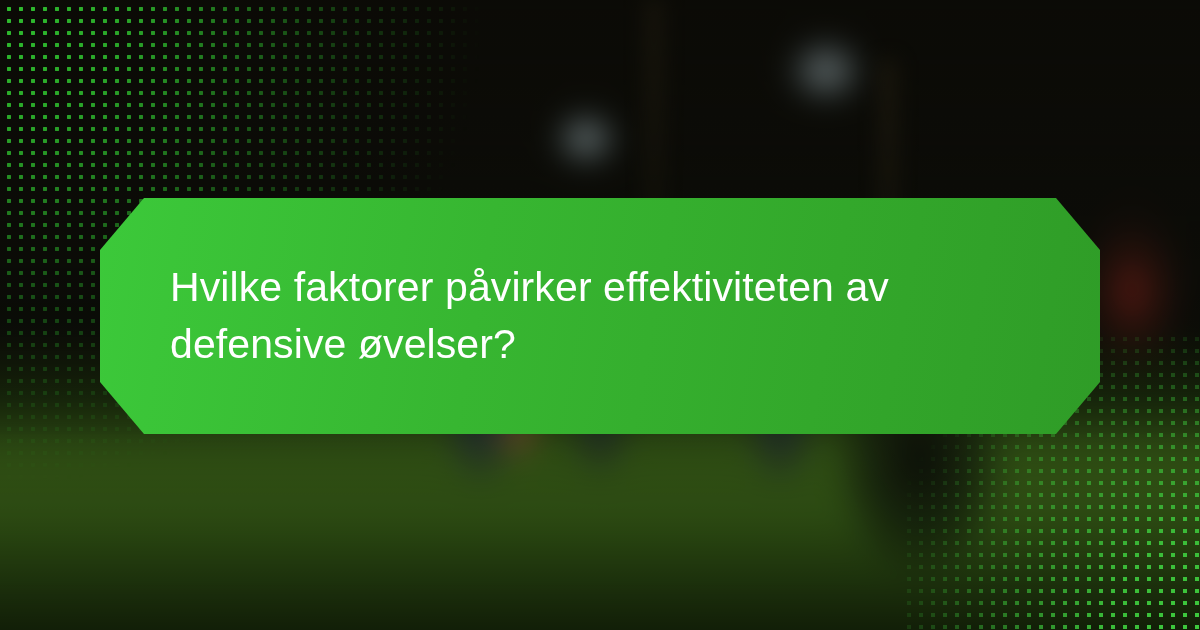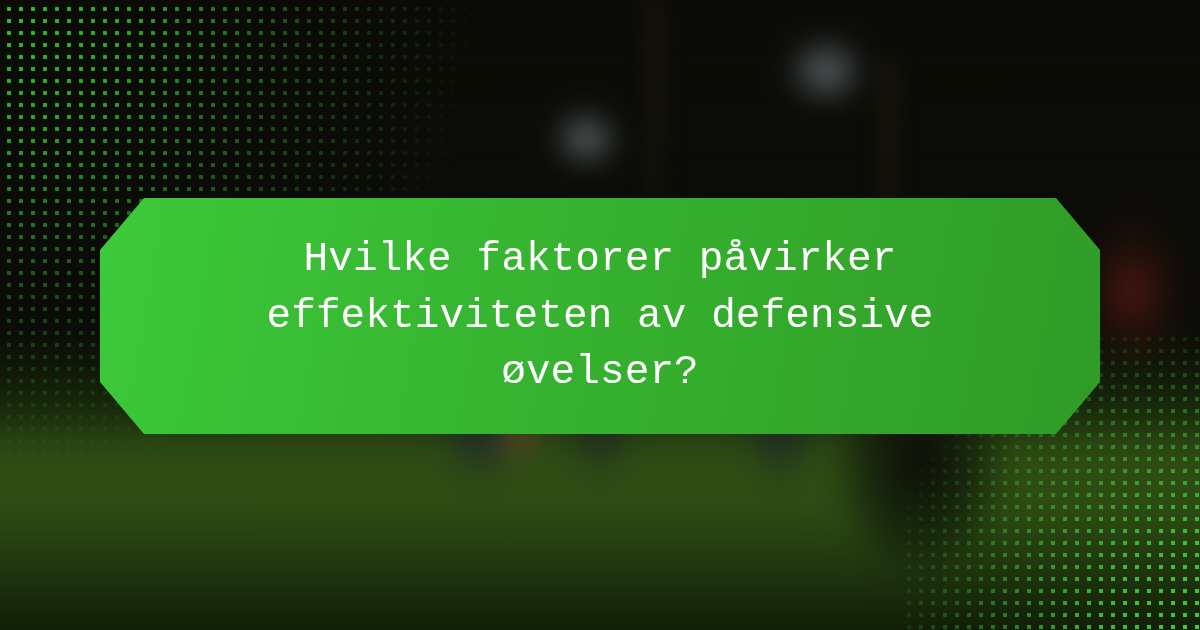--- a/index.html
+++ b/index.html
@@ -101,23 +101,23 @@
     background:linear-gradient(100deg, #3cc93a 0%, #37b631 38%, #33a82b 72%, #2f9c27 100%);
     -webkit-clip-path:polygon(44px 0, 100% 0, 100% 0, calc(100% - 2px) 0, 100% 52px, 100% calc(100% - 52px), calc(100% - 44px) 100%, 44px 100%, 0 calc(100% - 52px), 0 52px);
             clip-path:polygon(44px 0, calc(100% - 44px) 0, 100% 52px, 100% calc(100% - 52px), calc(100% - 44px) 100%, 44px 100%, 0 calc(100% - 52px), 0 52px);
     display:flex;
     align-items:center;
     justify-content:center;
   }
 
   .headline {
     width:860px;
-    text-align:center;
+    text-align:left;
     color:#ffffff;
-    font-family:Liberation Mono, monospace;
+    font-family:Liberation Sans, sans-serif;
     font-size:41px;
     font-weight:400;
     line-height:1.38;
     letter-spacing:.1px;
     text-rendering:optimizeLegibility;
   }
 </style>
 </head>
 <body>
 

